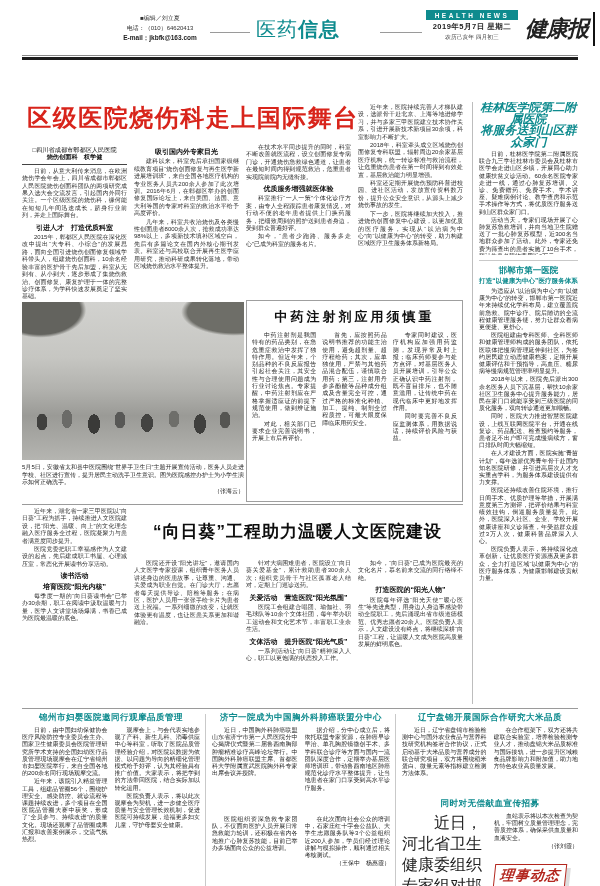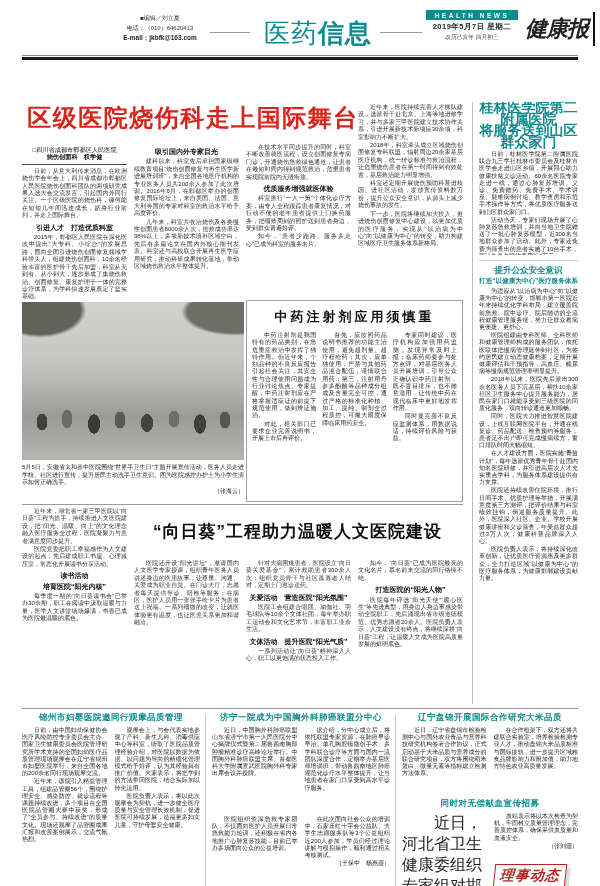--- a/index.html
+++ b/index.html
@@ -5,21 +5,21 @@
   html,body{margin:0;padding:0;background:#fff;}
   .page{position:relative;width:600px;height:886px;background:#fff;overflow:hidden;
         font-family:"Liberation Sans","DejaVu Sans",sans-serif;color:#222;}
   
   .hdr{position:absolute;left:22px;top:8px;width:556px;height:50px;}
   .hdr-left{position:absolute;left:68px;top:6px;width:140px;text-align:center;}
   .hdr-ed{font-size:6px;color:#333;}
   .hdr-ph{font-size:6px;color:#333;margin-top:1px;}
   .hdr-em{font-size:6.5px;font-weight:bold;margin-top:1px;}
   .hdr-rule{position:absolute;top:24px;border-top:0.6px solid #9a9a9a;}
-  .hdr-title{position:absolute;left:242px;top:8px;width:130px;font-size:26px;
+  .hdr-title{position:absolute;left:234px;top:8px;width:130px;font-size:20px;
              color:var(--teal);letter-spacing:1px;white-space:nowrap;}
   .hdr-title .lt{font-weight:500;}
   .hdr-title .bd{font-weight:900;}
   .hdr-right{position:absolute;left:404px;top:2px;display:flex;align-items:flex-start;}
   .hdr-datecol{width:92px;text-align:center;}
   .badge{background:var(--teal);color:#fff;font-size:6.5px;font-weight:bold;
          letter-spacing:2.5px;padding:1.5px 0;}
   .date{font-size:7.5px;font-weight:800;margin-top:2px;letter-spacing:0.5px;}
   .lunar{font-size:5.8px;color:#444;margin-top:1px;}
   .brand{font-size:22px;font-weight:900;font-style:italic;letter-spacing:-1px;
@@ -65,21 +65,21 @@
            line-height:7.5px;text-align:justify;color:#222;overflow:hidden;}
   
   .cyzs{position:absolute;left:224px;top:198px;width:217px;height:202px;
         border:0.6px solid #9f9f9f;box-sizing:border-box;padding:5px 5px 0;}
   .cyzs-h{font-size:13px;font-weight:900;text-align:center;letter-spacing:3px;margin:2px 0 6px;color:#0f0f0f;}
   .cyzs-cols{display:flex;gap:6px;}
   .cyzs-cols .cy{flex:1;height:158px;overflow:hidden;font-size:6px;line-height:7.3px;text-align:justify;}
   
   .rail{position:absolute;left:450px;top:0;width:99px;height:602px;
         border-left:0.6px solid #bdbdbd;padding-left:6px;overflow:hidden;}
-  .rail-h1{font-size:14px;font-weight:800;color:var(--teal);text-align:center;line-height:11.5px;}
+  .rail-h1{font-size:12px;font-weight:800;color:var(--teal);text-align:center;line-height:11.5px;font-style:italic;}
   .rail-h2{font-size:8.5px;font-weight:800;color:var(--teal);text-align:center;line-height:11px;}
   .rail-h2s{font-size:6.6px;font-weight:800;color:var(--teal);text-align:center;line-height:9px;}
   .rail-body{font-size:6px;line-height:7.2px;text-align:justify;margin-top:3px;overflow:hidden;}
   .railA-body{max-height:104px;}
   .railB-body{max-height:428px;}
   .rail-div{border-top:0.6px solid #c9c9c9;margin:5px 0 4px;}
   
   .rule-x{position:absolute;left:0;top:402px;width:441px;border-top:0.6px solid #9a9a9a;}
   .xrk{position:absolute;left:0;top:406px;width:441px;height:198px;}
   .xrk-h{position:absolute;left:110px;top:12px;width:331px;font-size:17px;font-weight:900;
@@ -198,21 +198,21 @@
     </div>
 
     <div class="rail">
       <div class="rail-h1">桂林医学院第二附属医院</div>
       <div class="rail-h1">将服务送到山区群众家门</div>
       <div class="rail-body railA-body">
           <div class="pt-p">日前，桂林医学院第二附属医院联合九三学社桂林市委员会及桂林市医学会走进山区乡镇，开展同心助力健康扶贫义诊活动。60余名医院专家走进一线，通过心肺复苏培训、义诊、免费赠药、免费手术、学术讲座、疑难病例讨论、教学查房和示范手术操作等方式，将优质医疗服务送到山区群众家门口。</div>
           <div class="pt-p">活动当天，专家们现场开展了心肺复苏急救培训，并向当地卫生院赠送了一批心肺复苏模型，近300名当地群众参加了活动。此外，专家还免费为筛查出的患者实施了10台手术，预计为患者节约费用近6万元。</div>
         </div>
       <div class="rail-div"></div>
-      <div class="rail-h2">提升公众安全意识</div>
+      <div class="rail-h2">邯郸市第一医院</div>
       <div class="rail-h2s">打造“以健康为中心”医疗服务体系</div>
       <div class="rail-body railB-body">
           <div class="pt-p">为适应从“以治病为中心”向“以健康为中心”的转变，邯郸市第一医院近年来持续优化学科布局，建立覆盖院前急救、院中诊疗、院后随访的全流程健康管理服务链，努力让群众看病更便捷、更舒心。</div>
           <div class="pt-p">医院组建由专科医师、全科医师和健康管理师构成的服务团队，依托医联体把慢病管理延伸到社区，为签约居民建立动态健康档案，定期开展健康评估和干预指导，高血压、糖尿病等慢病规范管理率明显提升。</div>
           <div class="pt-p">2018年以来，医院先后派出300余名医务人员下沉基层，帮扶10余家社区卫生服务中心提升服务能力，居民在家门口就能享受到三级医院的同质化服务，双向转诊通道更加顺畅。</div>
           <div class="pt-p">同时，医院大力推进智慧医院建设，上线互联网医院平台，开通在线复诊、药品配送、检查预约等服务，患者足不出户即可完成慢病续方，窗口排队时间大幅缩短。</div>
           <div class="pt-p">在人才建设方面，医院实施“青苗计划”，每年选派优秀青年骨干赴国内知名医院研修，并引进高层次人才充实重点学科，为服务体系建设提供有力支撑。</div>
           <div class="pt-p">医院还持续改善住院环境，推行日间手术、优质护理等举措，开展满意度第三方测评，把评价结果与科室绩效挂钩，倒逼服务质量提升。此外，医院深入社区、企业、学校开展健康讲座和义诊筛查，年受益群众超过3万人次，健康科普品牌深入人心。</div>
           <div class="pt-p">医院负责人表示，将持续深化改革创新，让优质医疗资源惠及更多群众，全力打造区域“以健康为中心”的医疗服务体系，为健康邯郸建设贡献力量。</div>
         </div>

